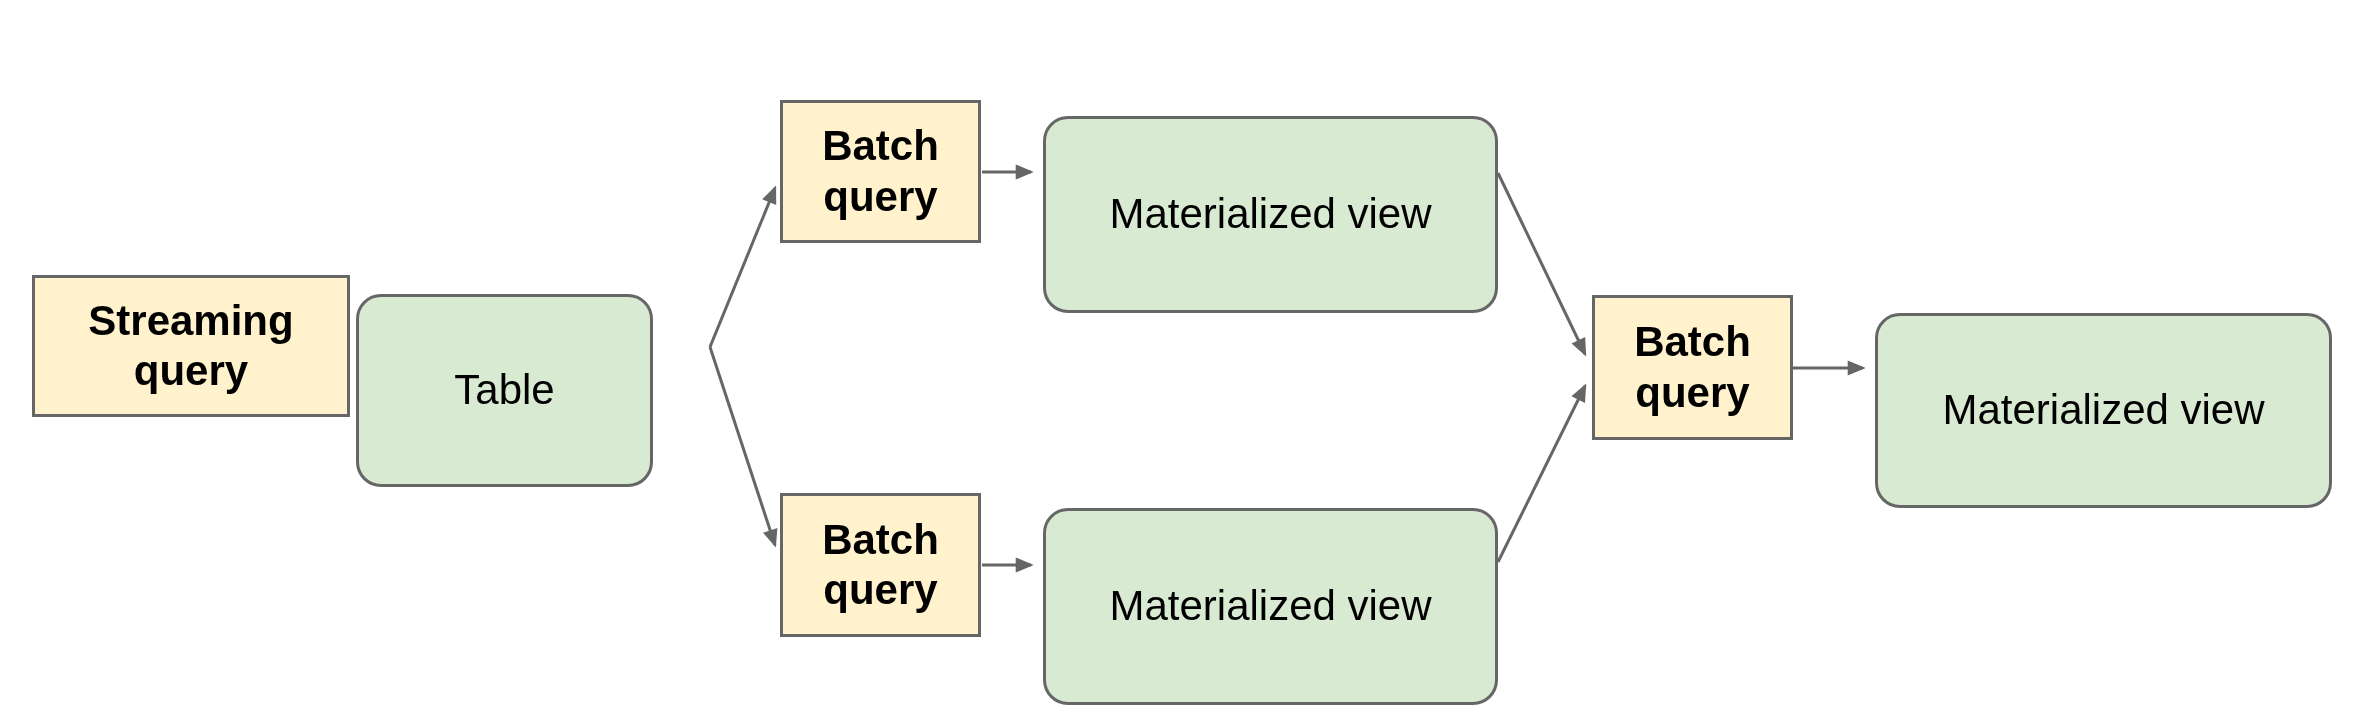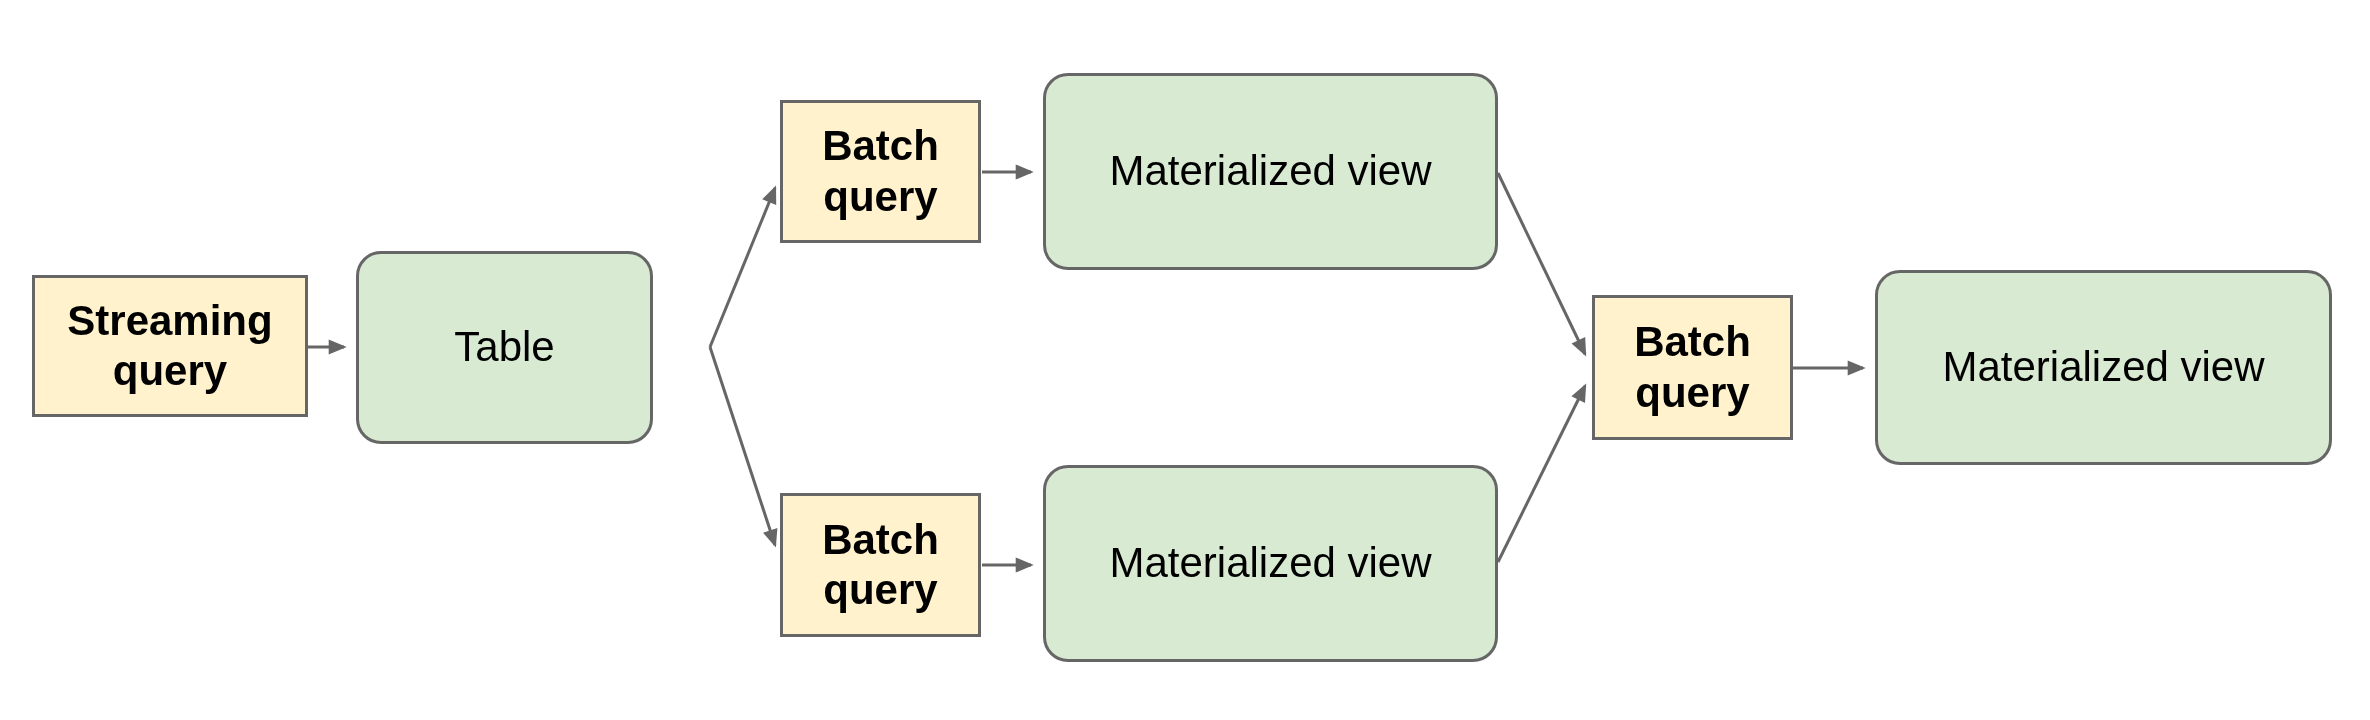--- a/index.html
+++ b/index.html
@@ -43,26 +43,27 @@
     line-height: 1.2;
   }
   .node.query {
     background: var(--query_fill, #fff2cc);
     border-radius: 0;
     font-weight: bold;
   }
   .node.table {
     background: var(--table_fill, #d9ead3);
     border-radius: 25px;
+    margin-top: 43px;
   }
   .node .label {
     padding: 0 10px;
   }
   
-  #n-streaming      { left:   32px; top: 275px; width: 276px; height: 142px; }
+  #n-streaming      { left:   32px; top: 275px; width: 318px; height: 142px; }
   #n-table          { left:  356px; top: 251px; width: 297px; height: 193px; }
   #n-bq-top         { left:  780px; top: 100px; width: 201px; height: 143px; }
   #n-mv-top         { left: 1043px; top:  73px; width: 455px; height: 197px; }
   #n-bq-bottom      { left:  780px; top: 493px; width: 201px; height: 144px; }
   #n-mv-bottom      { left: 1043px; top: 465px; width: 455px; height: 197px; }
   #n-bq-center      { left: 1592px; top: 295px; width: 201px; height: 145px; }
   #n-mv-right       { left: 1875px; top: 270px; width: 457px; height: 195px; }
 </style>
 </head>
 <body>

